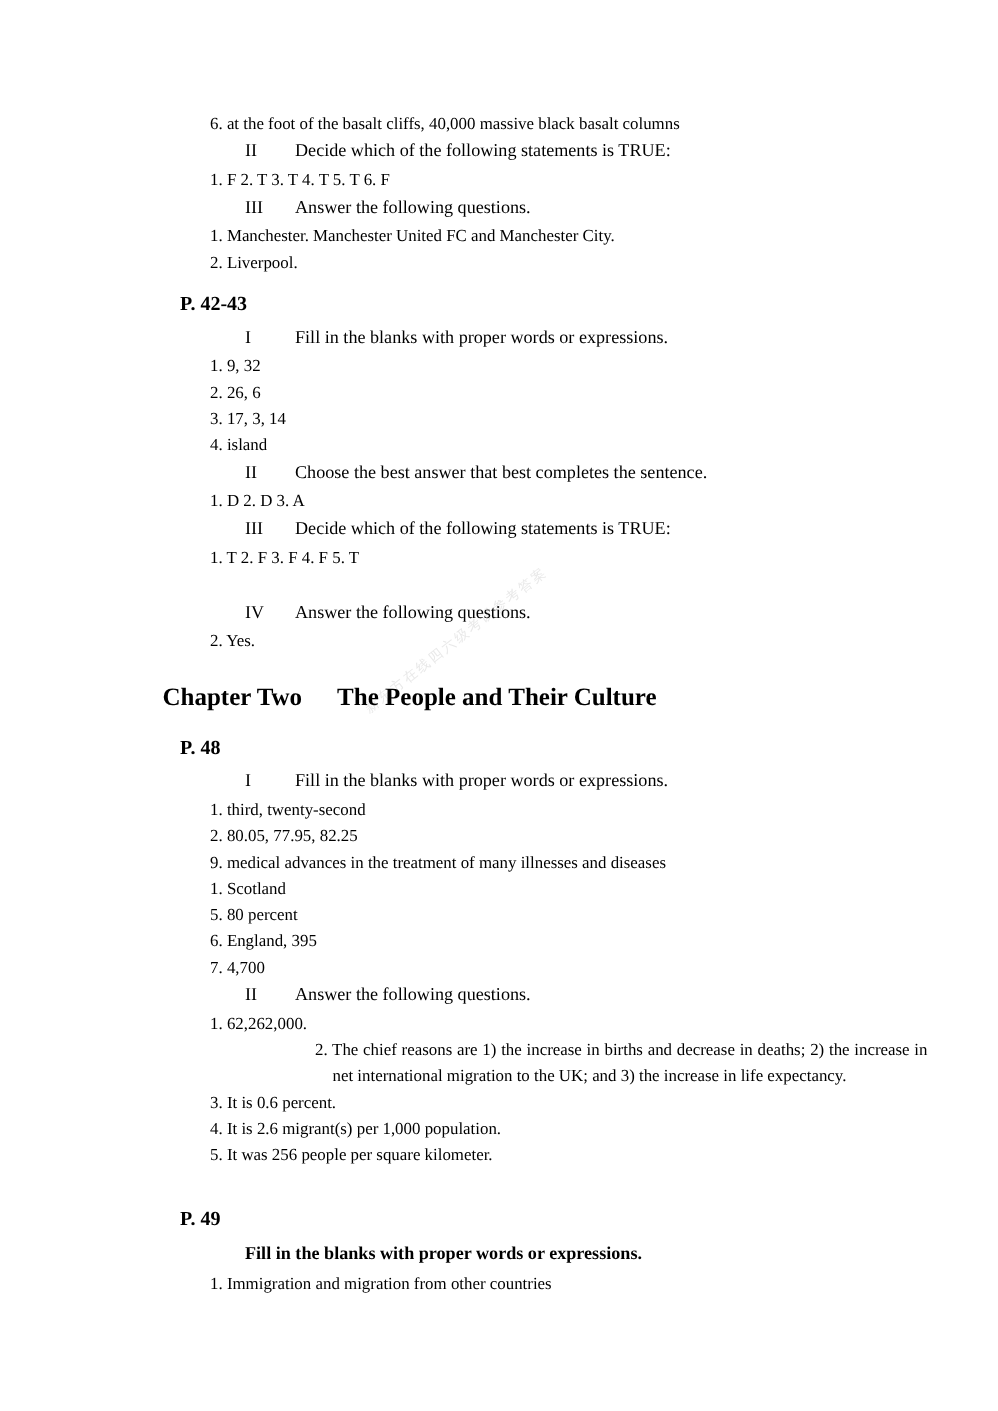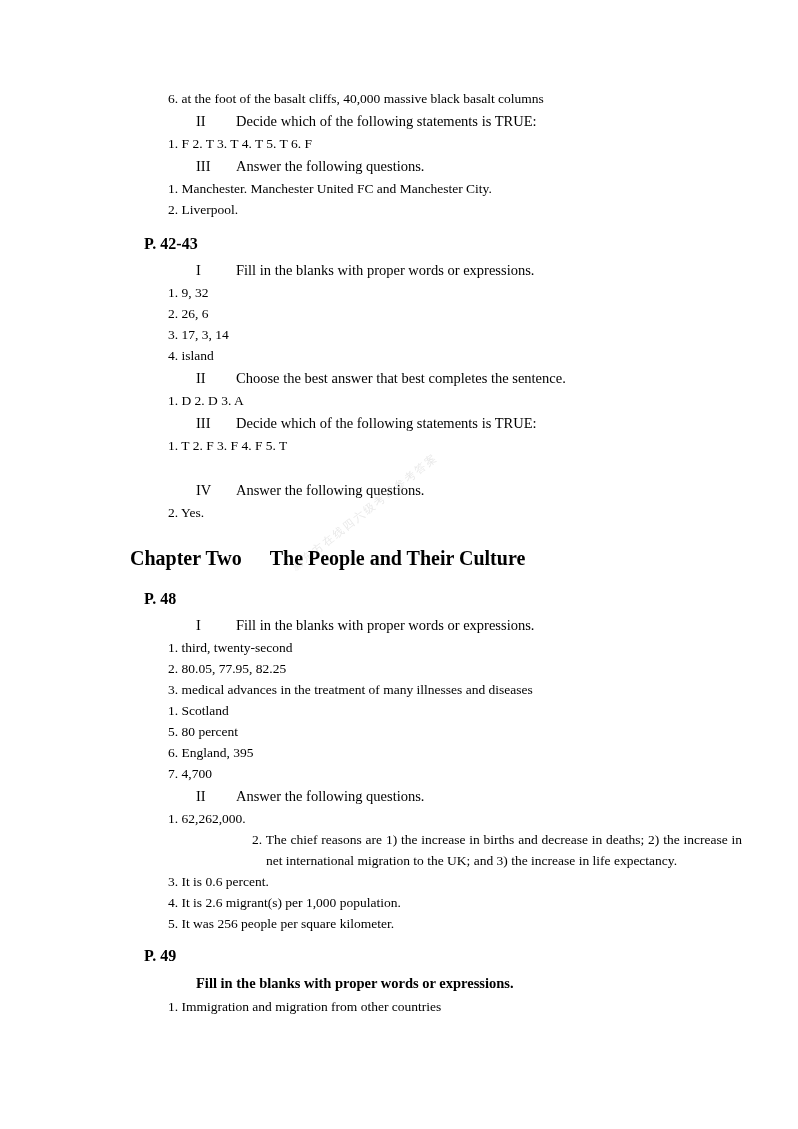--- a/index.html
+++ b/index.html
@@ -138,33 +138,33 @@
         </div>
         <div class="lvl-item">2. Yes.</div>
         <div class="chapter-head" style="margin-top: 18px; margin-bottom: 10px;"><span>Chapter Two</span><span class="ch-title">The People and Their Culture</span></div>
         <div class="page-head" style="margin-top: 10px;">P. 48</div>
         <div class="roman-head">
           <span class="num">I</span>
           <span>Fill in the blanks with proper words or expressions.</span>
         </div>
         <div class="lvl-item">1. third, twenty-second</div>
         <div class="lvl-item">2. 80.05, 77.95, 82.25</div>
-        <div class="lvl-item">3. medical advances in the treatment of many illnesses and diseases</div>
+        <div class="lvl-item">9. medical advances in the treatment of many illnesses and diseases</div>
         <div class="lvl-item">1. Scotland</div>
         <div class="lvl-item">5. 80 percent</div>
         <div class="lvl-item">6. England, 395</div>
         <div class="lvl-item">7. 4,700</div>
         <div class="roman-head">
           <span class="num">II</span>
           <span>Answer the following questions.</span>
         </div>
         <div class="lvl-item">1. 62,262,000.</div>
         <div class="lvl-item wrap">2. The chief reasons are 1) the increase in births and decrease in deaths; 2) the increase in net international migration to the UK; and 3) the increase in life expectancy.</div>
         <div class="lvl-item">3. It is 0.6 percent.</div>
         <div class="lvl-item">4. It is 2.6 migrant(s) per 1,000 population.</div>
         <div class="lvl-item">5. It was 256 people per square kilometer.</div>
-        <div class="page-head" style="margin-top: 8px;">P. 49</div>
+        <div class="page-head" style="margin-top: 28px;">P. 49</div>
         <div class="plain-head">Fill in the blanks with proper words or expressions.</div>
         <div class="lvl-item">1. Immigration and migration from other countries</div>
       </div>
   </div>
 
 </div>
 
 </body></html>

